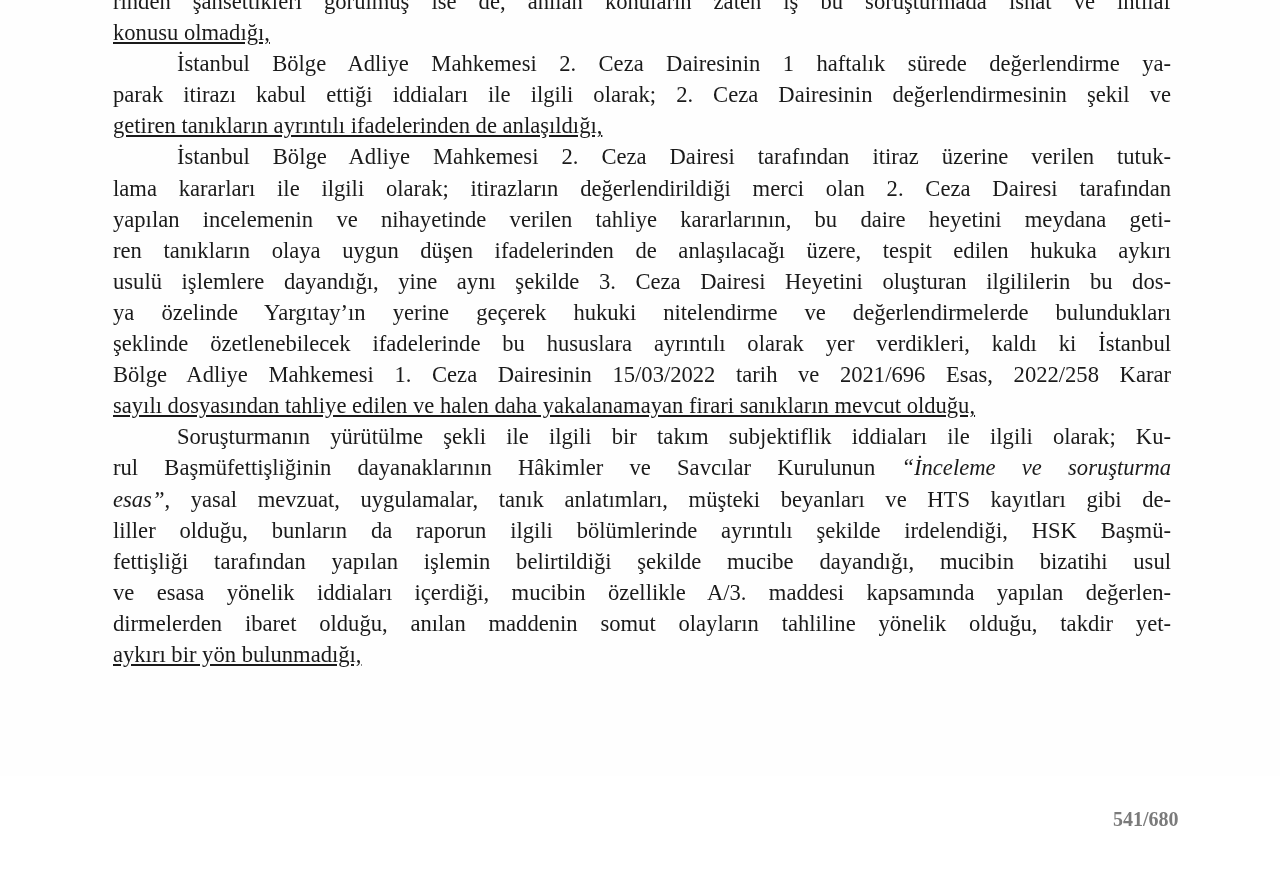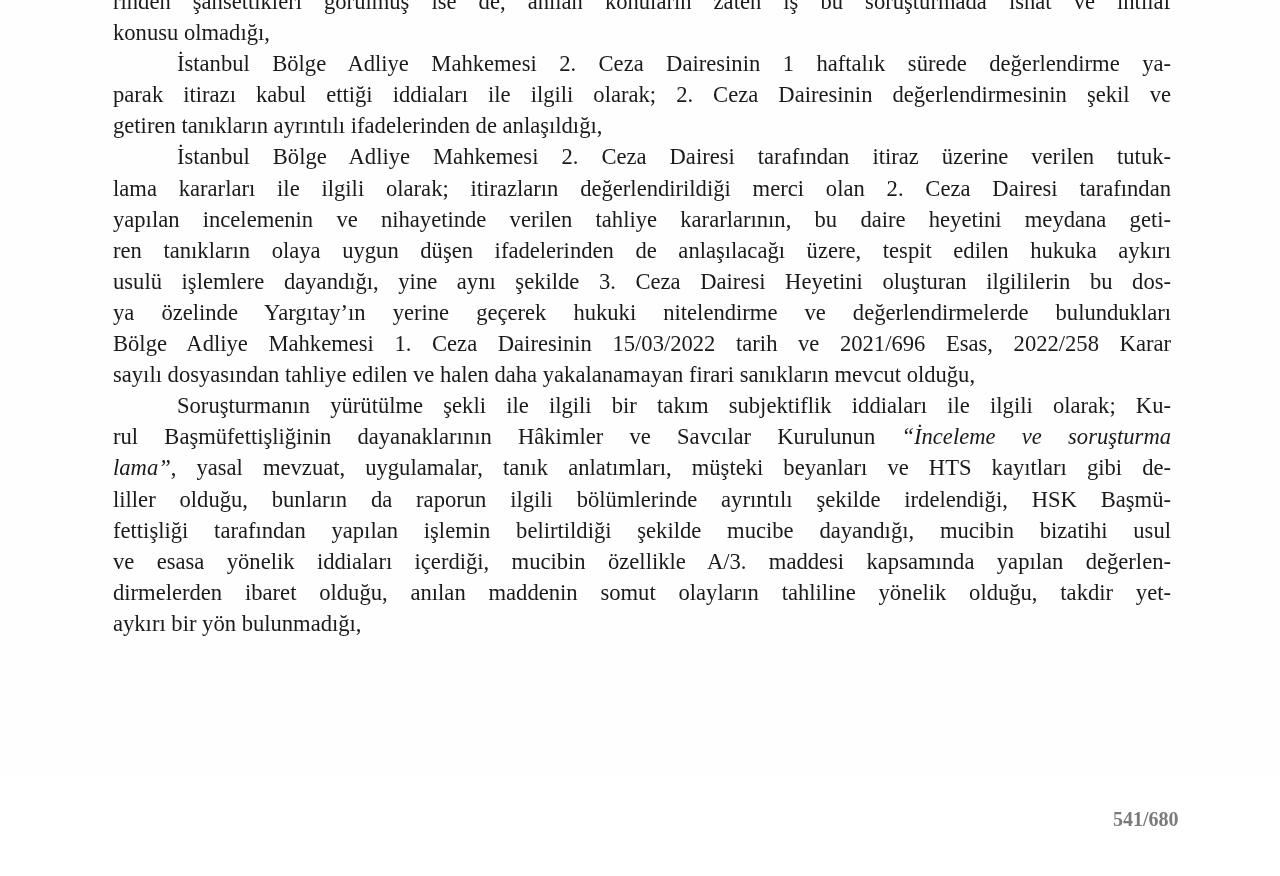--- a/index.html
+++ b/index.html
@@ -41,20 +41,21 @@
       text-align-last: justify;
       white-space: normal;
       overflow: hidden;
     }
     .line.indent {
       padding-left: 64px;
     }
     .line.last {
       text-align: left;
       text-align-last: left;
+      text-decoration: underline;
     }
     .italic {
       font-style: italic;
     }
     .page-number {
       position: absolute;
       left: 1097px;
       top: 808px;
       font-family: "Liberation Serif", "DejaVu Serif", serif;
       font-weight: bold;
@@ -80,28 +81,29 @@
       <span class="line last">getiren tanıkların ayrıntılı ifadelerinden de anlaşıldığı,</span>
     </div>
 
     <div>
       <span class="line justify indent">İstanbul Bölge Adliye Mahkemesi 2. Ceza Dairesi tarafından itiraz üzerine verilen tutuk-</span>
       <span class="line justify">lama kararları ile ilgili olarak; itirazların değerlendirildiği merci olan 2. Ceza Dairesi tarafından</span>
       <span class="line justify">yapılan incelemenin ve nihayetinde verilen tahliye kararlarının, bu daire heyetini meydana geti-</span>
       <span class="line justify">ren tanıkların olaya uygun düşen ifadelerinden de anlaşılacağı üzere, tespit edilen hukuka aykırı</span>
       <span class="line justify">usulü işlemlere dayandığı, yine aynı şekilde 3. Ceza Dairesi Heyetini oluşturan ilgililerin bu dos-</span>
       <span class="line justify">ya özelinde Yargıtay’ın yerine geçerek hukuki nitelendirme ve değerlendirmelerde bulundukları</span>
+      <span class="line justify">şeklinde özetlenebilecek ifadelerinde bu hususlara ayrıntılı olarak yer verdikleri, kaldı ki İstanbul</span>
       <span class="line justify">Bölge Adliye Mahkemesi 1. Ceza Dairesinin 15/03/2022 tarih ve 2021/696 Esas, 2022/258 Karar</span>
       <span class="line last">sayılı dosyasından tahliye edilen ve halen daha yakalanamayan firari sanıkların mevcut olduğu,</span>
     </div>
 
     <div>
       <span class="line justify indent">Soruşturmanın yürütülme şekli ile ilgili bir takım subjektiflik iddiaları ile ilgili olarak; Ku-</span>
       <span class="line justify"><span>rul Başmüfettişliğinin dayanaklarının Hâkimler ve Savcılar Kurulunun</span> <span class="italic">“İnceleme ve soruşturma</span></span>
-      <span class="line justify"><span class="italic">lama”</span><span>, yasal mevzuat, uygulamalar, tanık anlatımları, müşteki beyanları ve HTS kayıtları gibi de-</span></span>
+      <span class="line justify"><span class="italic">esas”</span><span>, yasal mevzuat, uygulamalar, tanık anlatımları, müşteki beyanları ve HTS kayıtları gibi de-</span></span>
       <span class="line justify">liller olduğu, bunların da raporun ilgili bölümlerinde ayrıntılı şekilde irdelendiği, HSK Başmü-</span>
       <span class="line justify">fettişliği tarafından yapılan işlemin belirtildiği şekilde mucibe dayandığı, mucibin bizatihi usul</span>
       <span class="line justify">ve esasa yönelik iddiaları içerdiği, mucibin özellikle A/3. maddesi kapsamında yapılan değerlen-</span>
       <span class="line justify">dirmelerden ibaret olduğu, anılan maddenin somut olayların tahliline yönelik olduğu, takdir yet-</span>
       <span class="line last">aykırı bir yön bulunmadığı,</span>
     </div>
 
   </div>
 
   <div class="page-number">541/680</div>

